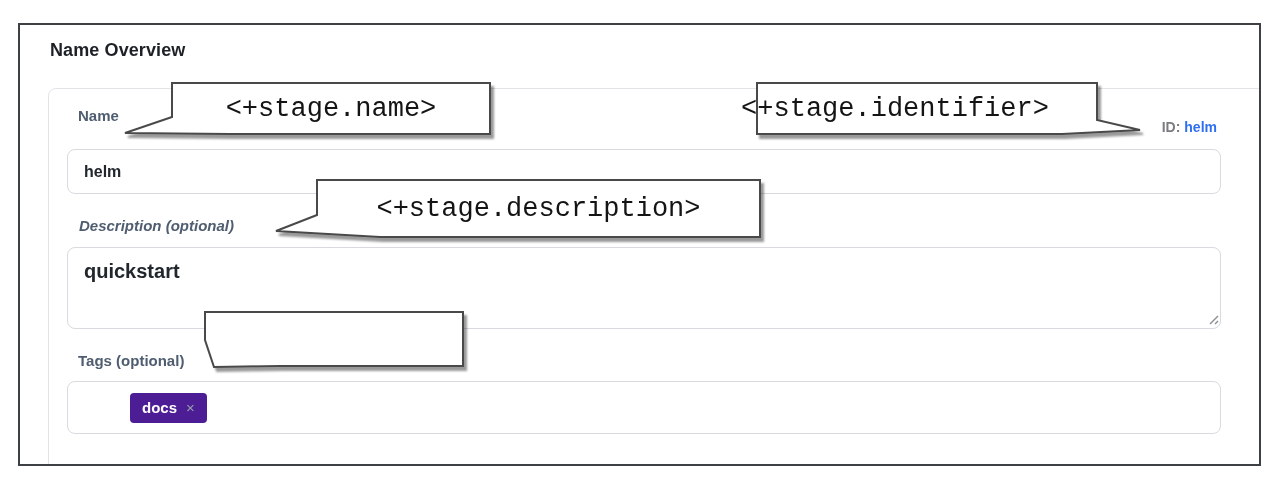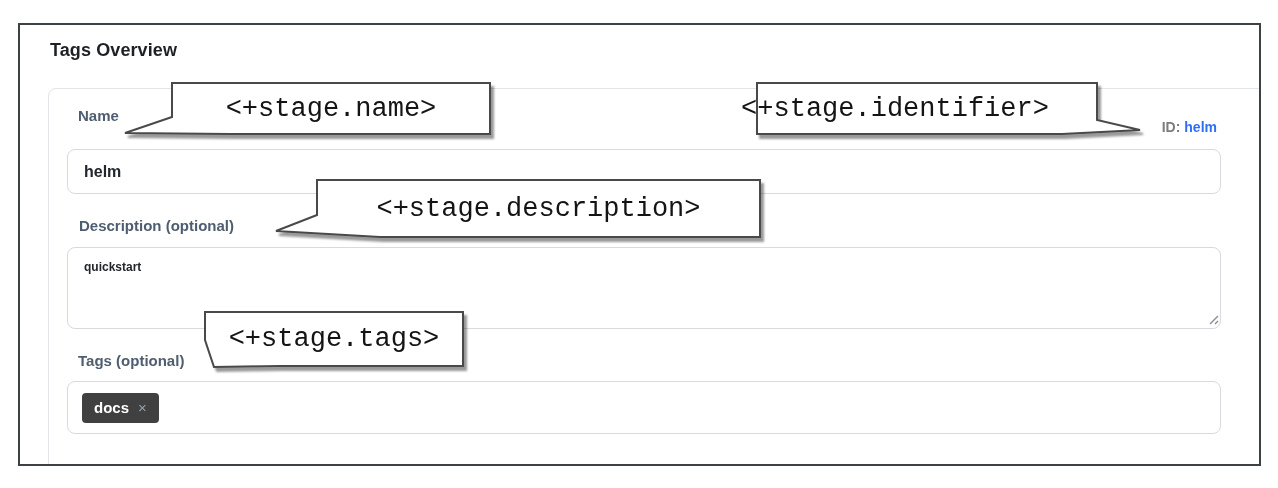--- a/index.html
+++ b/index.html
@@ -40,21 +40,21 @@
     font-size: 16px; font-weight: 600; color: #22272e;
     outline: none;
   }
   .textarea-input {
     position: absolute; left: 18px; top: 158px;
     width: 1154px; height: 82px;
     border: 1px solid #d8dae0; border-radius: 8px;
     background: #ffffff;
     padding: 12px 16px;
     font-family: "Liberation Sans", sans-serif;
-    font-size: 12px; font-weight: 600; color: #22272e;
+    font-size: 20px; font-weight: 600; color: #22272e;
     resize: none; outline: none; overflow: hidden;
   }
   .resize-glyph {
     position: absolute; left: 1158px; top: 224px;
     width: 12px; height: 12px;
   }
   .id-line {
     position: absolute; left: 1000px; top: 30px; width: 168px;
     text-align: right; font-size: 14px; font-weight: 600;
     color: #797c81; white-space: nowrap;
@@ -63,22 +63,22 @@
   .tags-box {
     position: absolute; left: 18px; top: 292px;
     width: 1154px; height: 53px;
     border: 1px solid #d8dae0; border-radius: 8px;
     background: #ffffff;
     display: flex; align-items: center; padding: 0 14px;
   }
   .tag-chip {
     display: inline-flex; align-items: center;
     height: 30px; padding: 0 12px;
-    background: #404040; border-radius: 4px;
-    color: #ffffff; font-size: 15px; font-weight: 600;
+    background: #4c1d95; border-radius: 4px;
+    color: #ffffff; font-size: 15px; font-weight: 600; margin-left: 48px;
   }
   .tag-remove {
     margin-left: 9px; color: #95a0ab; font-size: 15px; font-weight: 400;
     cursor: pointer; line-height: 1;
   }
   .callout-layer {
     position: absolute; left: 0; top: 0; width: 1239px; height: 439px;
     pointer-events: none;
   }
   .callout-text {
@@ -90,33 +90,33 @@
   .ct-name        { left: 152px; top: 58px;  width: 318px; height: 51px; }
   .ct-identifier  { left: 737px; top: 58px;  width: 276px; height: 51px; }
   .ct-description { left: 297px; top: 155px; width: 443px; height: 57px; text-align: right; }
   .ct-tags        { left: 185px; top: 287px; width: 258px; height: 54px; }
 </style>
 </head>
 <body>
 
 <div class="frame">
 
-  <div class="page-title">Tags Overview</div>
+  <div class="page-title">Name Overview</div>
 
   <div class="card">
 
     <div class="field-label" style="left:29px; top:18px;">Name</div>
 
     <div class="id-line">
       <span>ID:</span><a class="id-value">helm</a>
     </div>
 
     <input class="text-input" style="top: 60px;" type="text" value="helm">
 
-    <div class="field-label" style="left:30px; top:128px;">Description (optional)</div>
+    <div class="field-label" style="left:30px; top:128px;font-style:italic;">Description (optional)</div>
 
     <textarea class="textarea-input" style="">quickstart</textarea>
 
     <svg class="resize-glyph" viewBox="0 0 12 12">
       <line x1="11" y1="3" x2="3" y2="11" stroke="#8b8f94" stroke-width="1.4"></line>
       <line x1="11" y1="8" x2="8" y2="11" stroke="#8b8f94" stroke-width="1.4"></line>
     </svg>
 
     <div class="field-label" style="left:29px; top:263px;">Tags (optional)</div>
 
@@ -139,16 +139,15 @@
       <g fill="#ffffff" stroke="#4a4a4a" stroke-width="2" filter="url(#calloutShadow)" stroke-linejoin="miter">
         <path d="M152 58 L470 58 L470 109 L210 109 L105 108 L152 92 Z"></path>
         <path d="M737 58 L1077 58 L1077 95 L1120 105 L1042 109 L737 109 Z"></path>
         <path d="M297 155 L740 155 L740 212 L360 212 L256 206 L297 190 Z"></path>
         <path d="M185 287 L443 287 L443 341 L260 341 L194 342 L185 315 Z"></path>
       </g>
     </svg>
     <div class="callout-text ct-name">&lt;+stage.name&gt;</div>
     <div class="callout-text ct-identifier">&lt;+stage.identifier&gt;</div>
     <div class="callout-text ct-description">&lt;+stage.description&gt;</div>
-    <div class="callout-text ct-tags">&lt;+stage.tags&gt;</div>
   </div>
 
 </div>
 
 </body></html>

